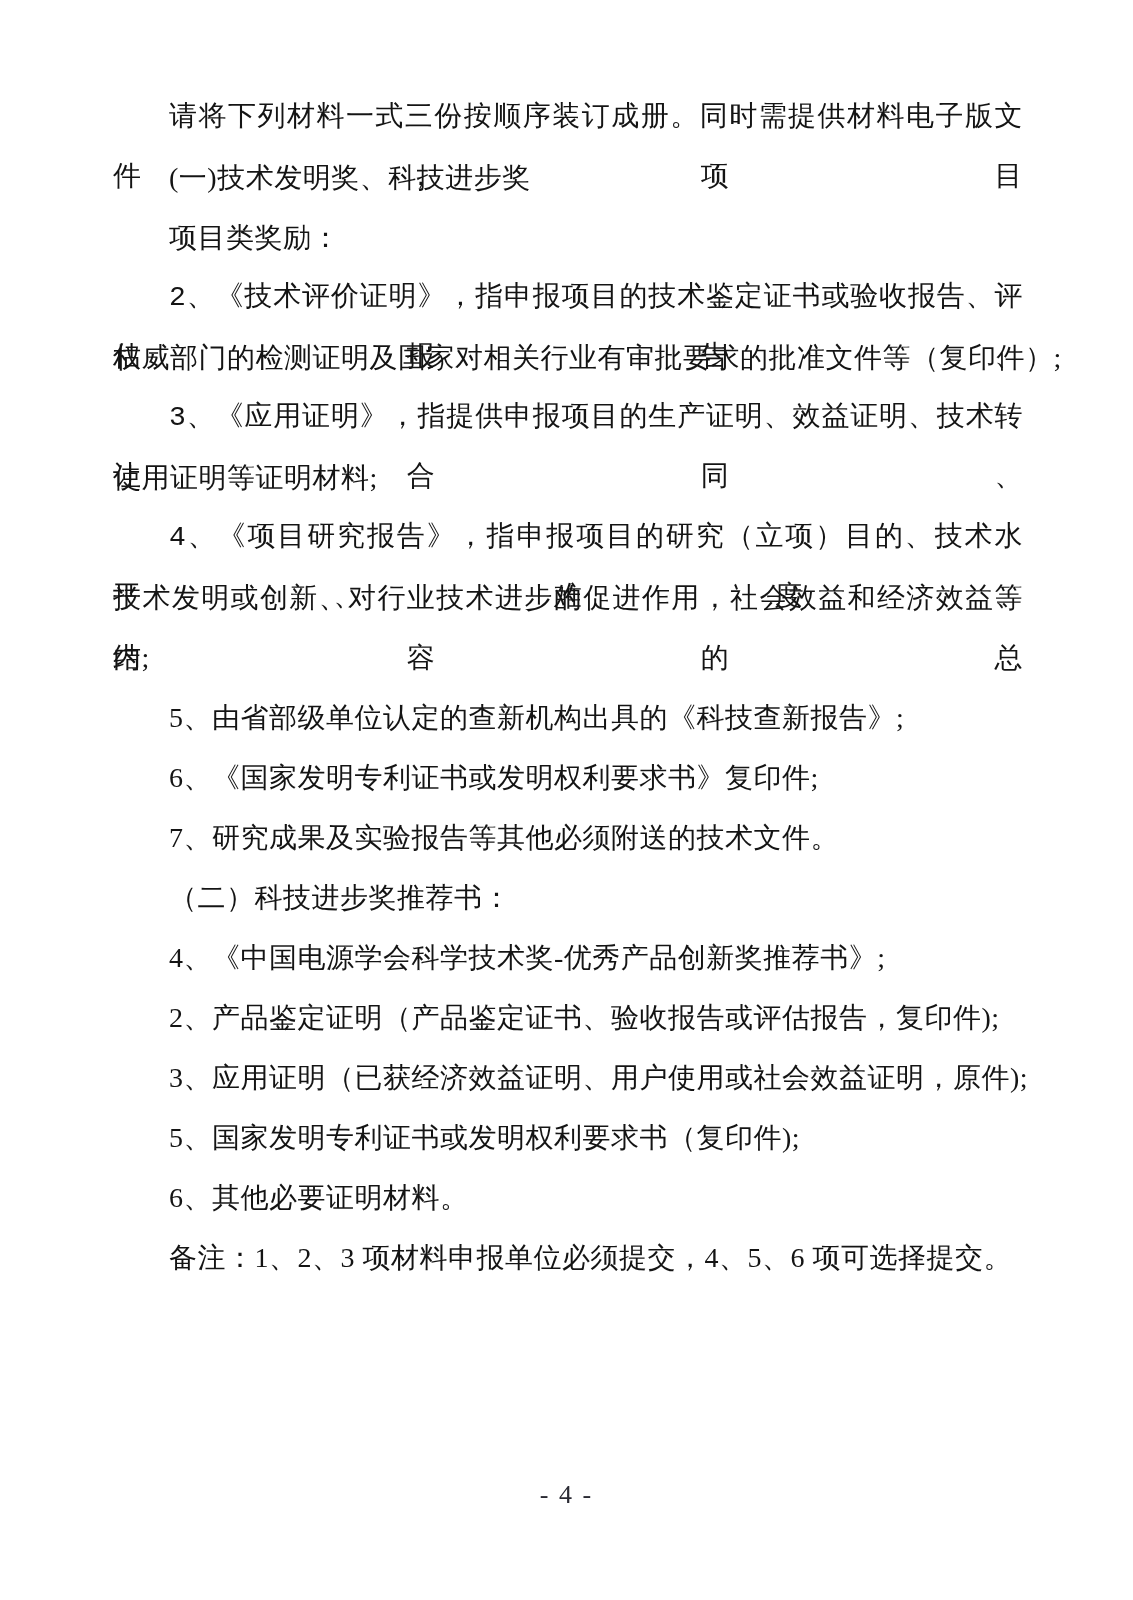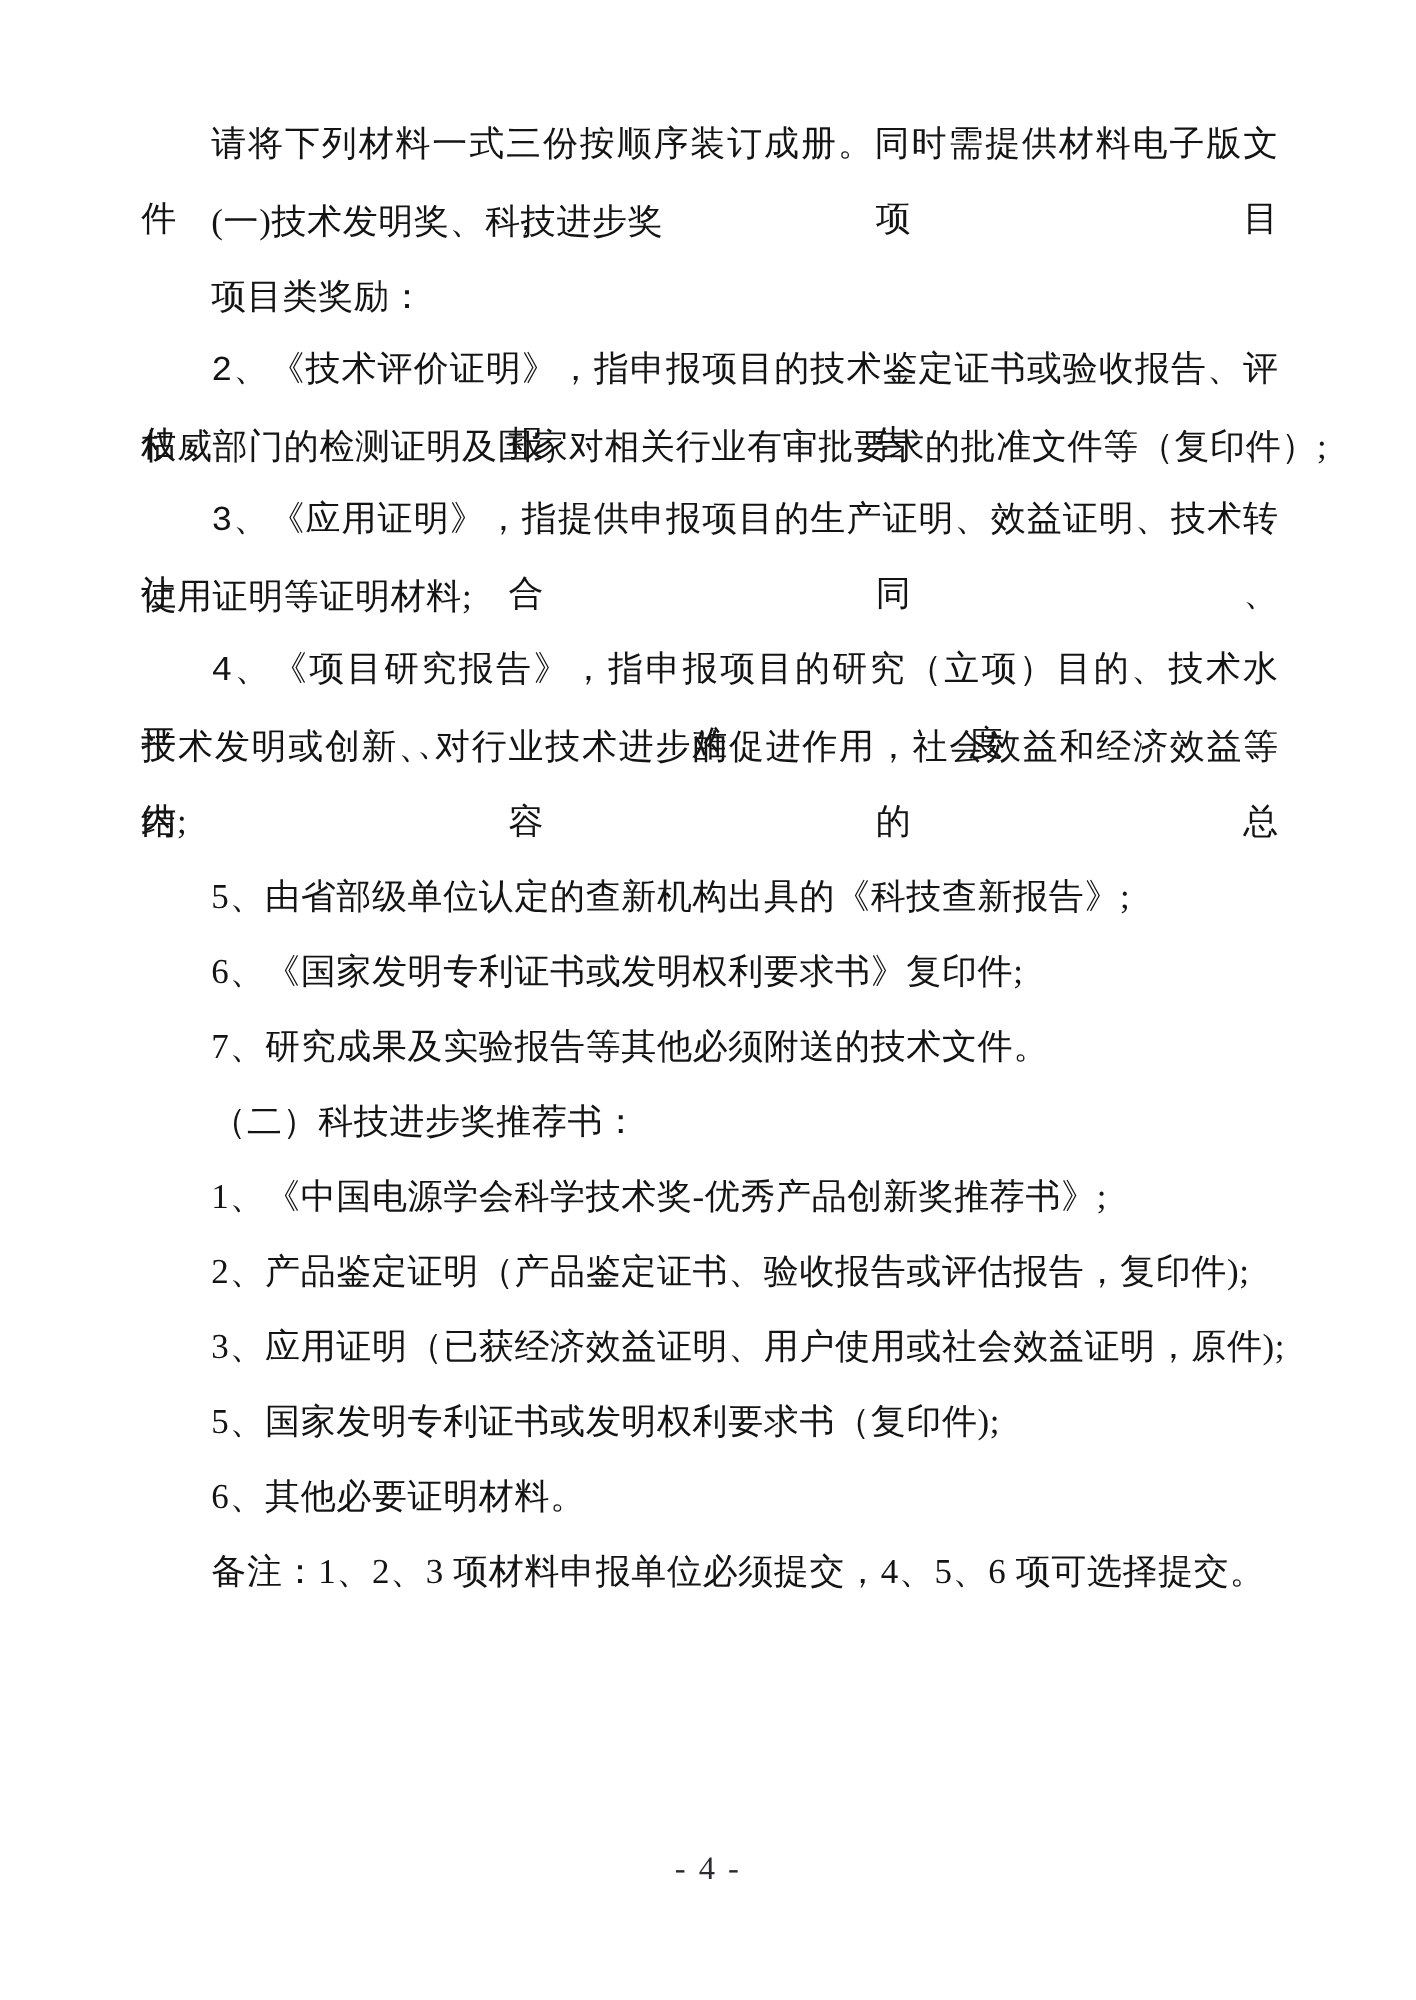--- a/index.html
+++ b/index.html
@@ -69,21 +69,21 @@
       <div class="doc-line">权威部门的检测证明及国家对相关行业有审批要求的批准文件等（复印件）;</div>
       <div class="doc-line indent justify">3、《应用证明》，指提供申报项目的生产证明、效益证明、技术转让合同、</div>
       <div class="doc-line">使用证明等证明材料;</div>
       <div class="doc-line indent justify">4、《项目研究报告》，指申报项目的研究（立项）目的、技术水平、难度、</div>
       <div class="doc-line justify">技术发明或创新、对行业技术进步的促进作用，社会效益和经济效益等内容的总</div>
       <div class="doc-line">结;</div>
       <div class="doc-line indent">5、由省部级单位认定的查新机构出具的《科技查新报告》;</div>
       <div class="doc-line indent">6、《国家发明专利证书或发明权利要求书》复印件;</div>
       <div class="doc-line indent">7、研究成果及实验报告等其他必须附送的技术文件。</div>
       <div class="doc-line indent">（二）科技进步奖推荐书：</div>
-      <div class="doc-line indent">1、《中国电源学会科学技术奖-优秀产品创新奖推荐书》;</div>
+      <div class="doc-line indent">4、《中国电源学会科学技术奖-优秀产品创新奖推荐书》;</div>
       <div class="doc-line indent">2、产品鉴定证明（产品鉴定证书、验收报告或评估报告，复印件);</div>
       <div class="doc-line indent">3、应用证明（已获经济效益证明、用户使用或社会效益证明，原件);</div>
       <div class="doc-line indent">5、国家发明专利证书或发明权利要求书（复印件);</div>
       <div class="doc-line indent">6、其他必要证明材料。</div>
       <div class="doc-line indent">备注：1、2、3 项材料申报单位必须提交，4、5、6 项可选择提交。</div>
     </div>
   <div class="page-footer">- 4 -</div>
 </div>
 
 </body></html>

